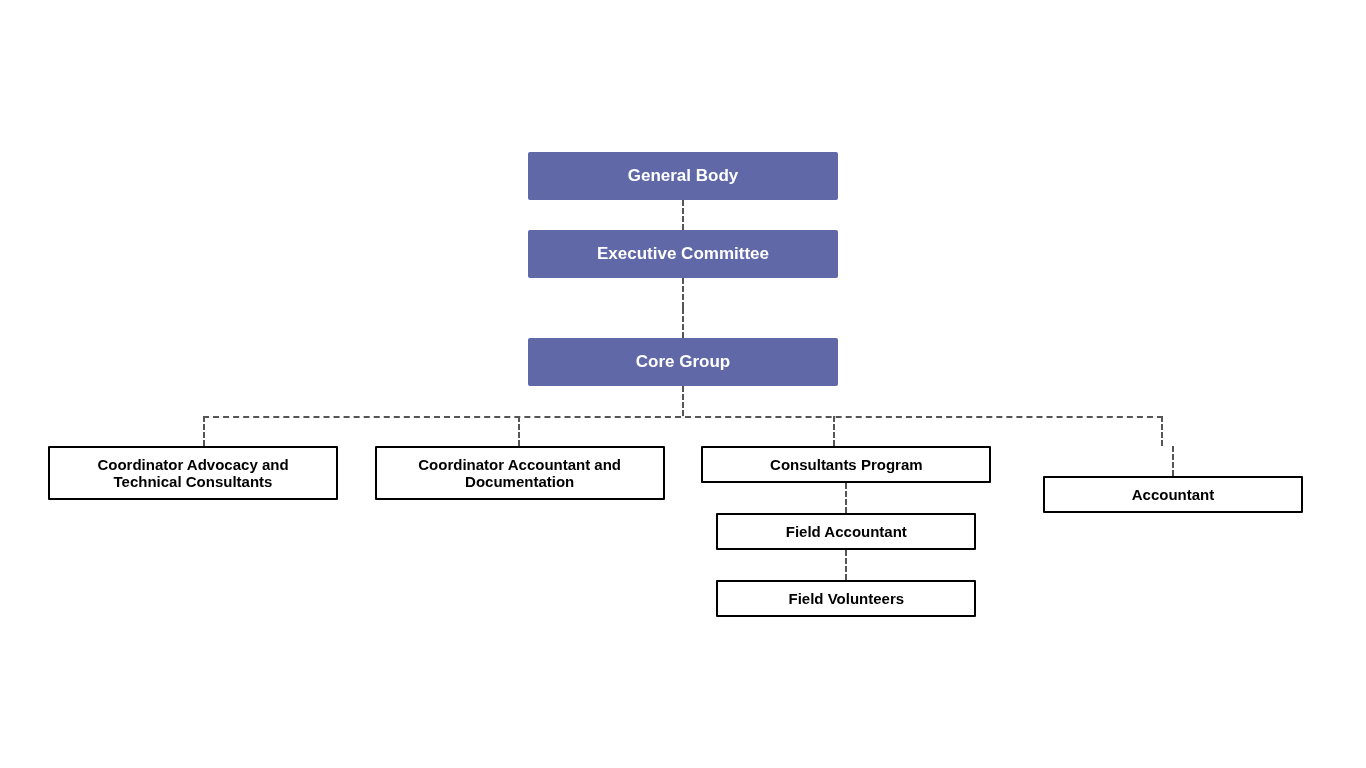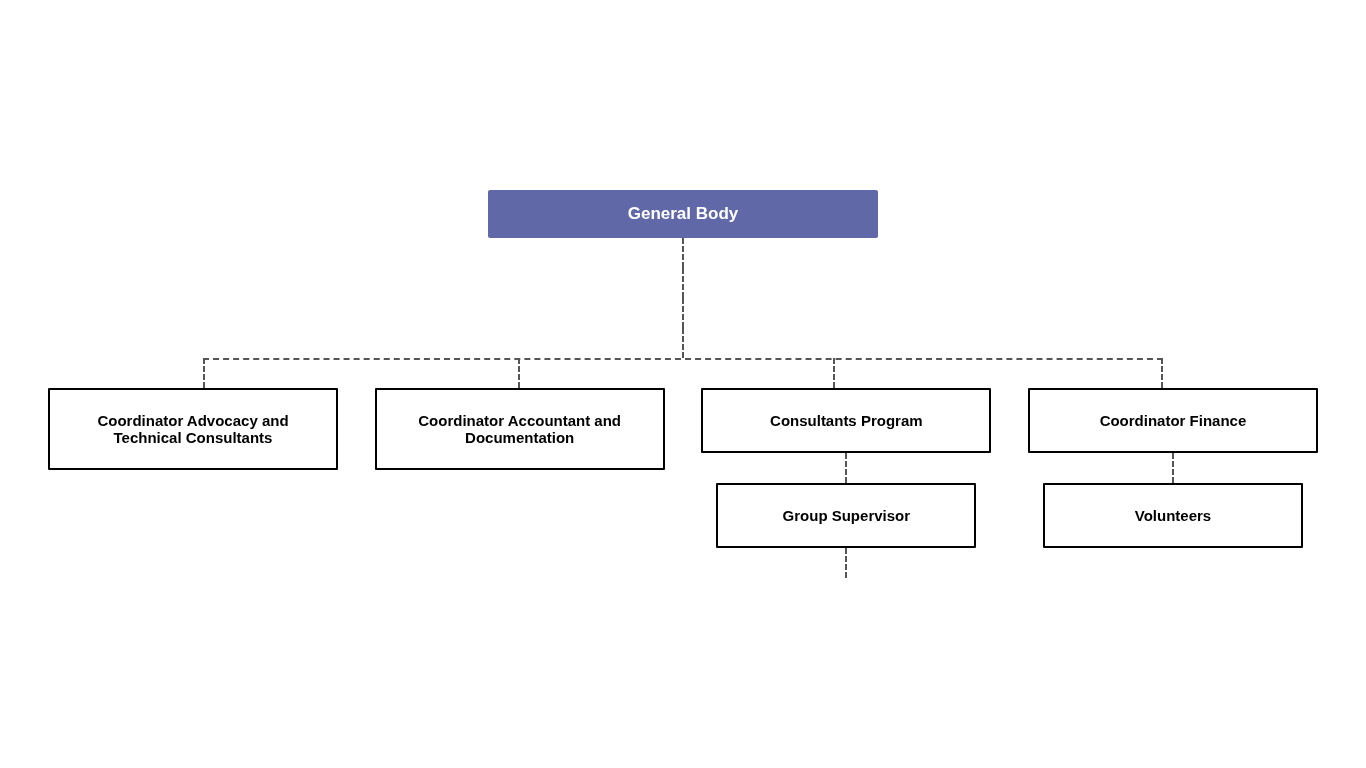--- a/index.html
+++ b/index.html
@@ -23,32 +23,32 @@
     }
 
     
     .box-filled {
       background-color: #6068a8;
       color: #ffffff;
       font-weight: bold;
       font-size: 17px;
       text-align: center;
       padding: 14px 20px;
-      width: 390px;
+      width: 310px;
       border-radius: 2px;
     }
 
     
     .box-outline {
       background-color: #ffffff;
       color: #000000;
       font-weight: bold;
       font-size: 15px;
       text-align: center;
-      padding: 22px 16px;
+      padding: 8px 16px;
       border: 2.5px solid #000000;
       border-radius: 1px;
     }
 
     
     .v-line {
       width: 2px;
       background: transparent;
       border-left: 2px dashed #555;
       height: 30px;
@@ -148,26 +148,32 @@
 <div class="chart-container">
 
   <div class="top-section">
 
     <div class="box-filled">
       <span>General Body</span>
     </div>
 
     <div class="v-line"></div>
 
+    <div class="box-filled">
+      <span>Executive Committee</span>
+    </div>
 
     <div class="v-line"></div>
 
 
     <div class="v-line"></div>
 
+    <div class="box-filled">
+      <span>Core Group</span>
+    </div>
 
     <div class="center-drop"></div>
   </div>
 
   <div class="branch-line-row">
     <div class="drop-1"></div>
     <div class="drop-2"></div>
     <div class="drop-3"></div>
     <div class="drop-4"></div>
   </div>
@@ -185,30 +191,30 @@
         <span>Coordinator Accountant and Documentation</span>
       </div>
     </div>
 
     <div class="branch-col">
       <div class="box-outline">
         <span>Consultants Program</span>
       </div>
       <div class="v-line"></div>
       <div class="box-outline" style="width:260px;">
-        <span>Group Supervisor</span>
-      </div>
-      <div class="v-line"></div>
-    </div>
-
-    <div class="branch-col">
-      <div class="box-outline">
-        <span>Coordinator Finance</span>
+        <span>Field Accountant</span>
       </div>
       <div class="v-line"></div>
       <div class="box-outline" style="width:260px;">
-        <span>Volunteers</span>
+        <span>Field Volunteers</span>
+      </div>
+    </div>
+
+    <div class="branch-col">
+      <div class="v-line"></div>
+      <div class="box-outline" style="width:260px;">
+        <span>Accountant</span>
       </div>
     </div>
 
   </div>
 
 </div>
 
 </body></html>

